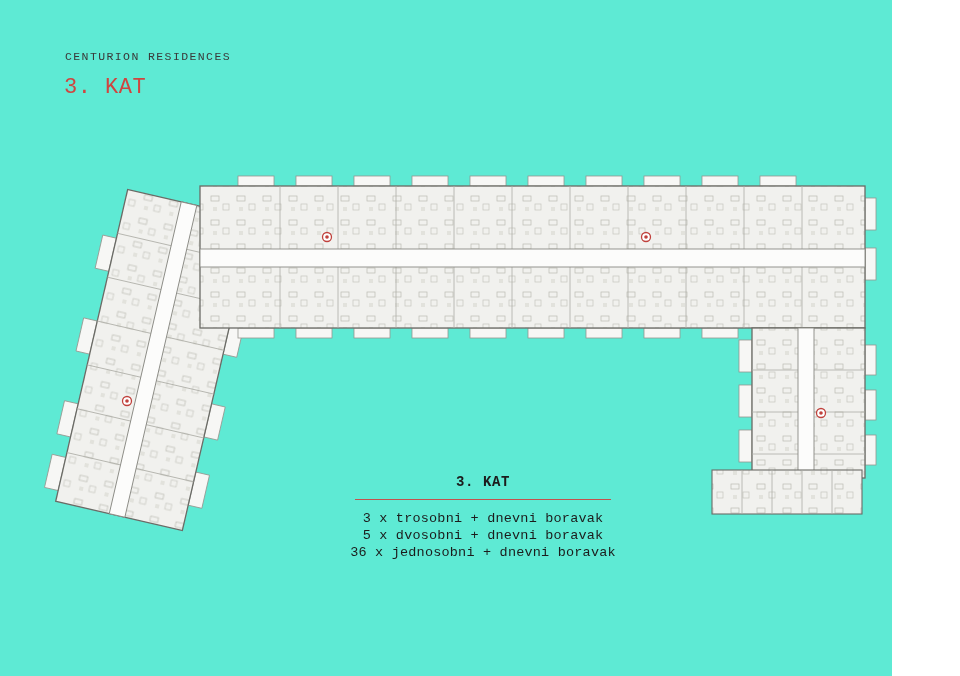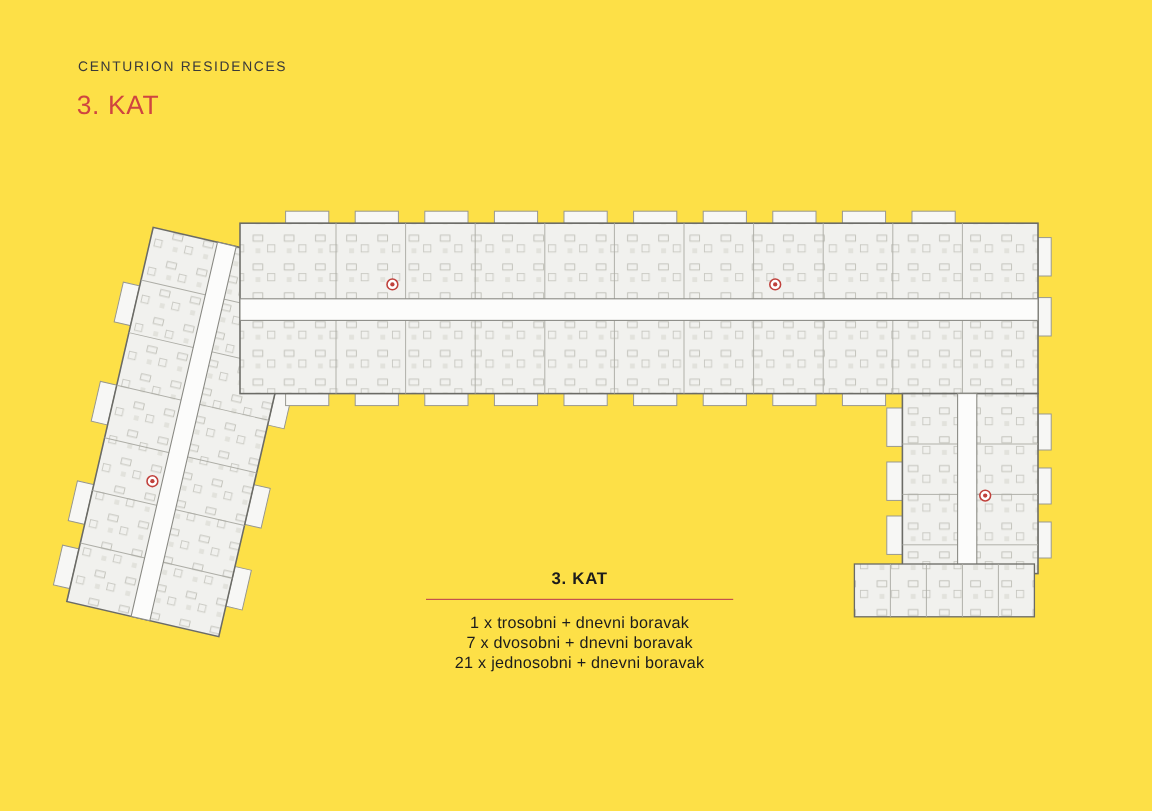--- a/index.html
+++ b/index.html
@@ -1,19 +1,19 @@
 <!DOCTYPE html>
 <html><head>
 <meta charset="utf-8">
 <style>
   * { margin:0; padding:0; box-sizing:border-box; }
   html,body { background:#ffffff; }
   .page {
-    position:relative; width:960px; height:676px; background:#fde047;
-    font-family:Liberation Sans, sans-serif; overflow:hidden;
+    position:relative; width:892px; height:676px; background:#5eead4;
+    font-family:Liberation Mono, monospace; overflow:hidden;
   }
   .project-name {
     position:absolute; left:65px; top:50px;
     font-size:11.5px; letter-spacing:1.4px; color:#3a3a3a; font-weight:400;
   }
   .floor-title {
     position:absolute; left:64px; top:75px;
     font-size:22px; letter-spacing:0.5px; color:#cf4540; font-weight:400;
   }
   .plan-wrap { position:absolute; left:0; top:0; width:960px; height:676px; }
@@ -149,18 +149,18 @@
       <g>
         <circle cx="821" cy="413" r="4.5" fill="#ffffff" stroke="#c0413c" stroke-width="1.3"></circle>
         <circle cx="821" cy="413" r="1.8" fill="#c0413c"></circle>
       </g>
     </svg>
   </div>
 
   <div class="legend">
     <div class="legend-title">3. KAT</div>
     <div class="legend-divider"></div>
-    <div class="legend-line">1 x trosobni + dnevni boravak</div>
-    <div class="legend-line">7 x dvosobni + dnevni boravak</div>
-    <div class="legend-line">21 x jednosobni + dnevni boravak</div>
+    <div class="legend-line">3 x trosobni + dnevni boravak</div>
+    <div class="legend-line">5 x dvosobni + dnevni boravak</div>
+    <div class="legend-line">36 x jednosobni + dnevni boravak</div>
   </div>
 
 </div>
 
 </body></html>

